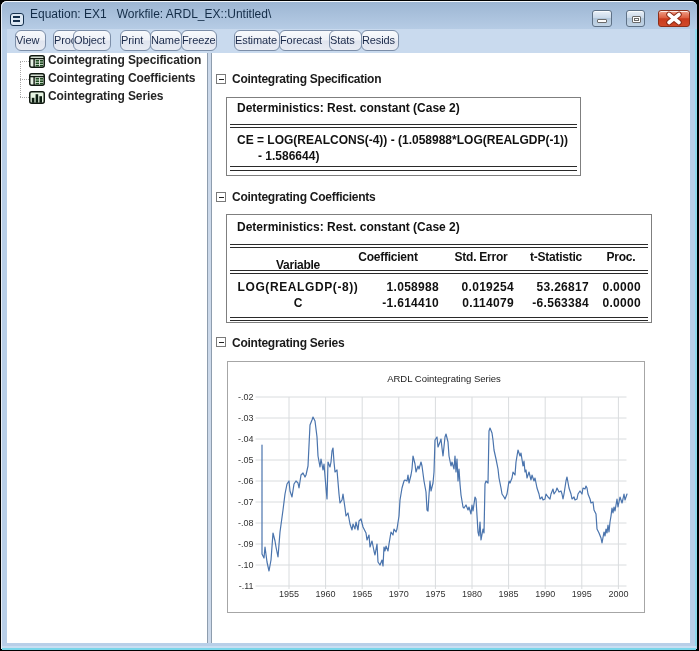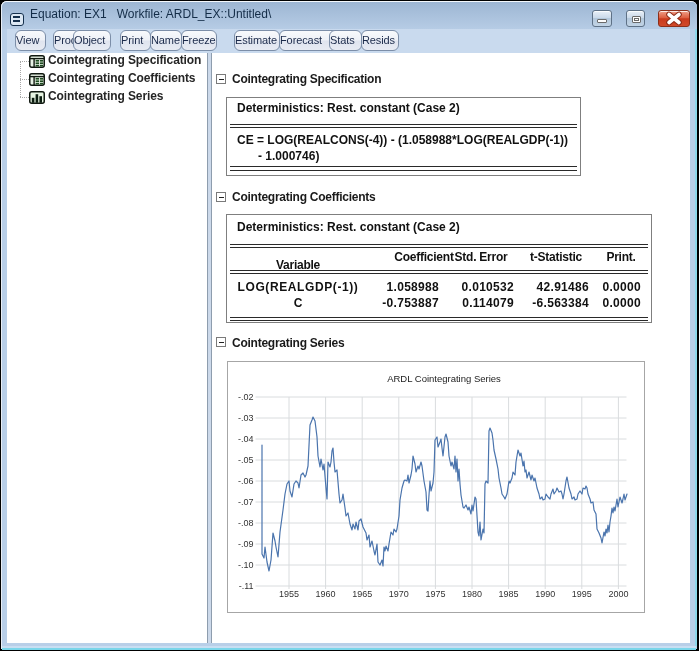--- a/index.html
+++ b/index.html
@@ -111,44 +111,44 @@
   <div class="treetext" style="top:36px">Cointegrating Series</div>
 </div>
 
 <div class="minus" style="left:216px;top:74px"></div>
 <div class="shead" style="left:232px;top:72px">Cointegrating Specification</div>
 <div class="obox" style="left:226px;top:97px;width:355px;height:79px"></div>
 <div class="bt" style="left:237px;top:101px">Deterministics: Rest. constant (Case 2)</div>
 <div class="rule" style="left:230px;top:124px;width:347px"></div>
 <div class="rule" style="left:230px;top:127px;width:347px"></div>
 <div class="bt" style="left:237px;top:133px">CE = LOG(REALCONS(-4)) - (1.058988*LOG(REALGDP(-1))</div>
-<div class="bt" style="left:258px;top:149px">- 1.000746)</div>
+<div class="bt" style="left:258px;top:149px">- 1.586644)</div>
 <div class="rule" style="left:230px;top:166px;width:347px"></div>
 <div class="rule" style="left:230px;top:170px;width:347px"></div>
 
 <div class="minus" style="left:216px;top:192px"></div>
 <div class="shead" style="left:232px;top:190px">Cointegrating Coefficients</div>
 <div class="obox" style="left:226px;top:214px;width:426px;height:109px"></div>
 <div class="bt" style="left:237px;top:220px">Deterministics: Rest. constant (Case 2)</div>
 <div class="rule" style="left:230px;top:244px;width:418px"></div>
 <div class="rule" style="left:230px;top:247px;width:418px"></div>
 <div class="ctr" style="left:298px;top:258px">Variable</div>
-<div class="ctr" style="left:424px;top:250px">Coefficient</div>
+<div class="ctr" style="left:388px;top:250px">Coefficient</div>
 <div class="ctr" style="left:481px;top:250px">Std. Error</div>
 <div class="ctr" style="left:556px;top:250px">t-Statistic</div>
-<div class="ctr" style="left:621px;top:250px">Print.</div>
+<div class="ctr" style="left:621px;top:250px">Proc.</div>
 <div class="rule" style="left:230px;top:270px;width:418px"></div>
 <div class="rule" style="left:230px;top:273px;width:418px"></div>
-<div class="ctr" style="left:298px;top:280px;letter-spacing:0.6px">LOG(REALGDP(-1))</div>
+<div class="ctr" style="left:298px;top:280px;letter-spacing:0.6px">LOG(REALGDP(-8))</div>
 <div class="ctr" style="left:298px;top:296px">C</div>
 <div class="num" style="left:339px;top:280px;width:100px">1.058988</div>
-<div class="num" style="left:339px;top:296px;width:100px">-0.753887</div>
-<div class="num" style="left:414px;top:280px;width:100px">0.010532</div>
+<div class="num" style="left:339px;top:296px;width:100px">-1.614410</div>
+<div class="num" style="left:414px;top:280px;width:100px">0.019254</div>
 <div class="num" style="left:414px;top:296px;width:100px">0.114079</div>
-<div class="num" style="left:489px;top:280px;width:100px">42.91486</div>
+<div class="num" style="left:489px;top:280px;width:100px">53.26817</div>
 <div class="num" style="left:489px;top:296px;width:100px">-6.563384</div>
 <div class="num" style="left:541px;top:280px;width:100px">0.0000</div>
 <div class="num" style="left:541px;top:296px;width:100px">0.0000</div>
 <div class="rule" style="left:230px;top:317px;width:418px"></div>
 <div class="rule" style="left:230px;top:320px;width:418px"></div>
 
 <div class="minus" style="left:216px;top:337px"></div>
 <div class="shead" style="left:232px;top:336px">Cointegrating Series</div>
 <svg style="position:absolute;left:227px;top:361px" width="418" height="252" viewBox="0 0 418 252">
 <rect x="0.5" y="0.5" width="417" height="251" fill="#ffffff" stroke="#a6a6a6" stroke-width="1"></rect>

